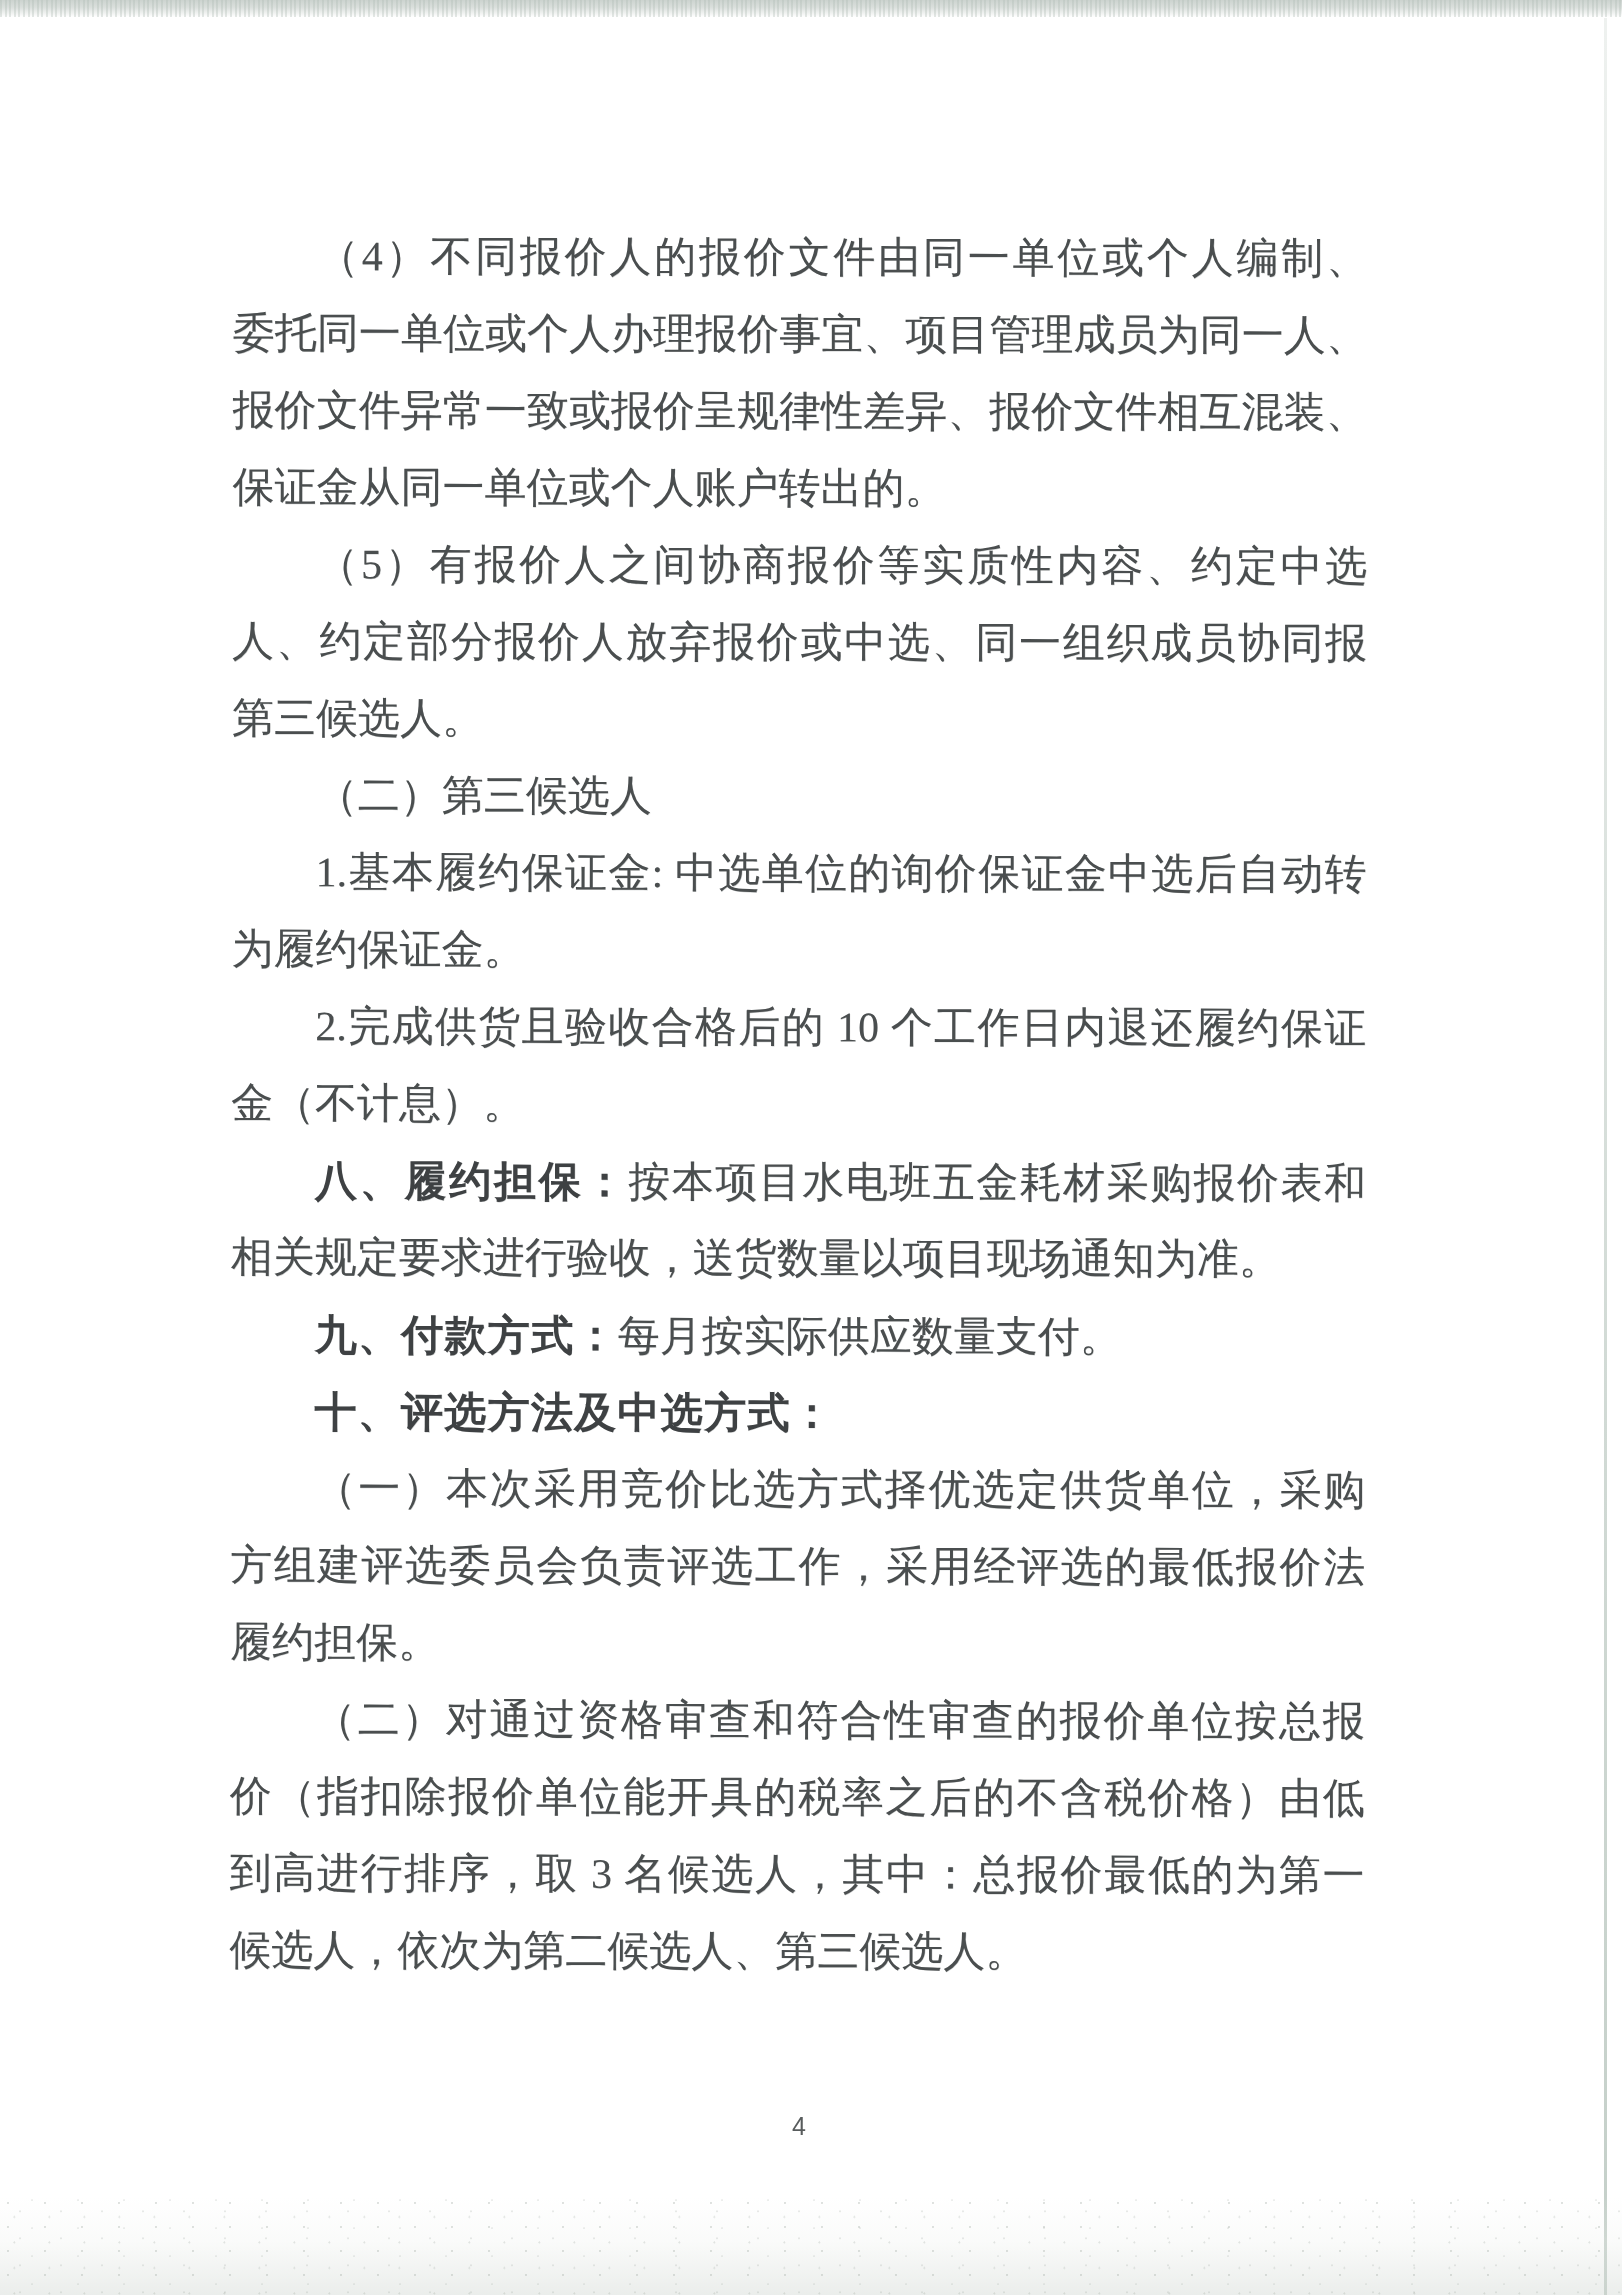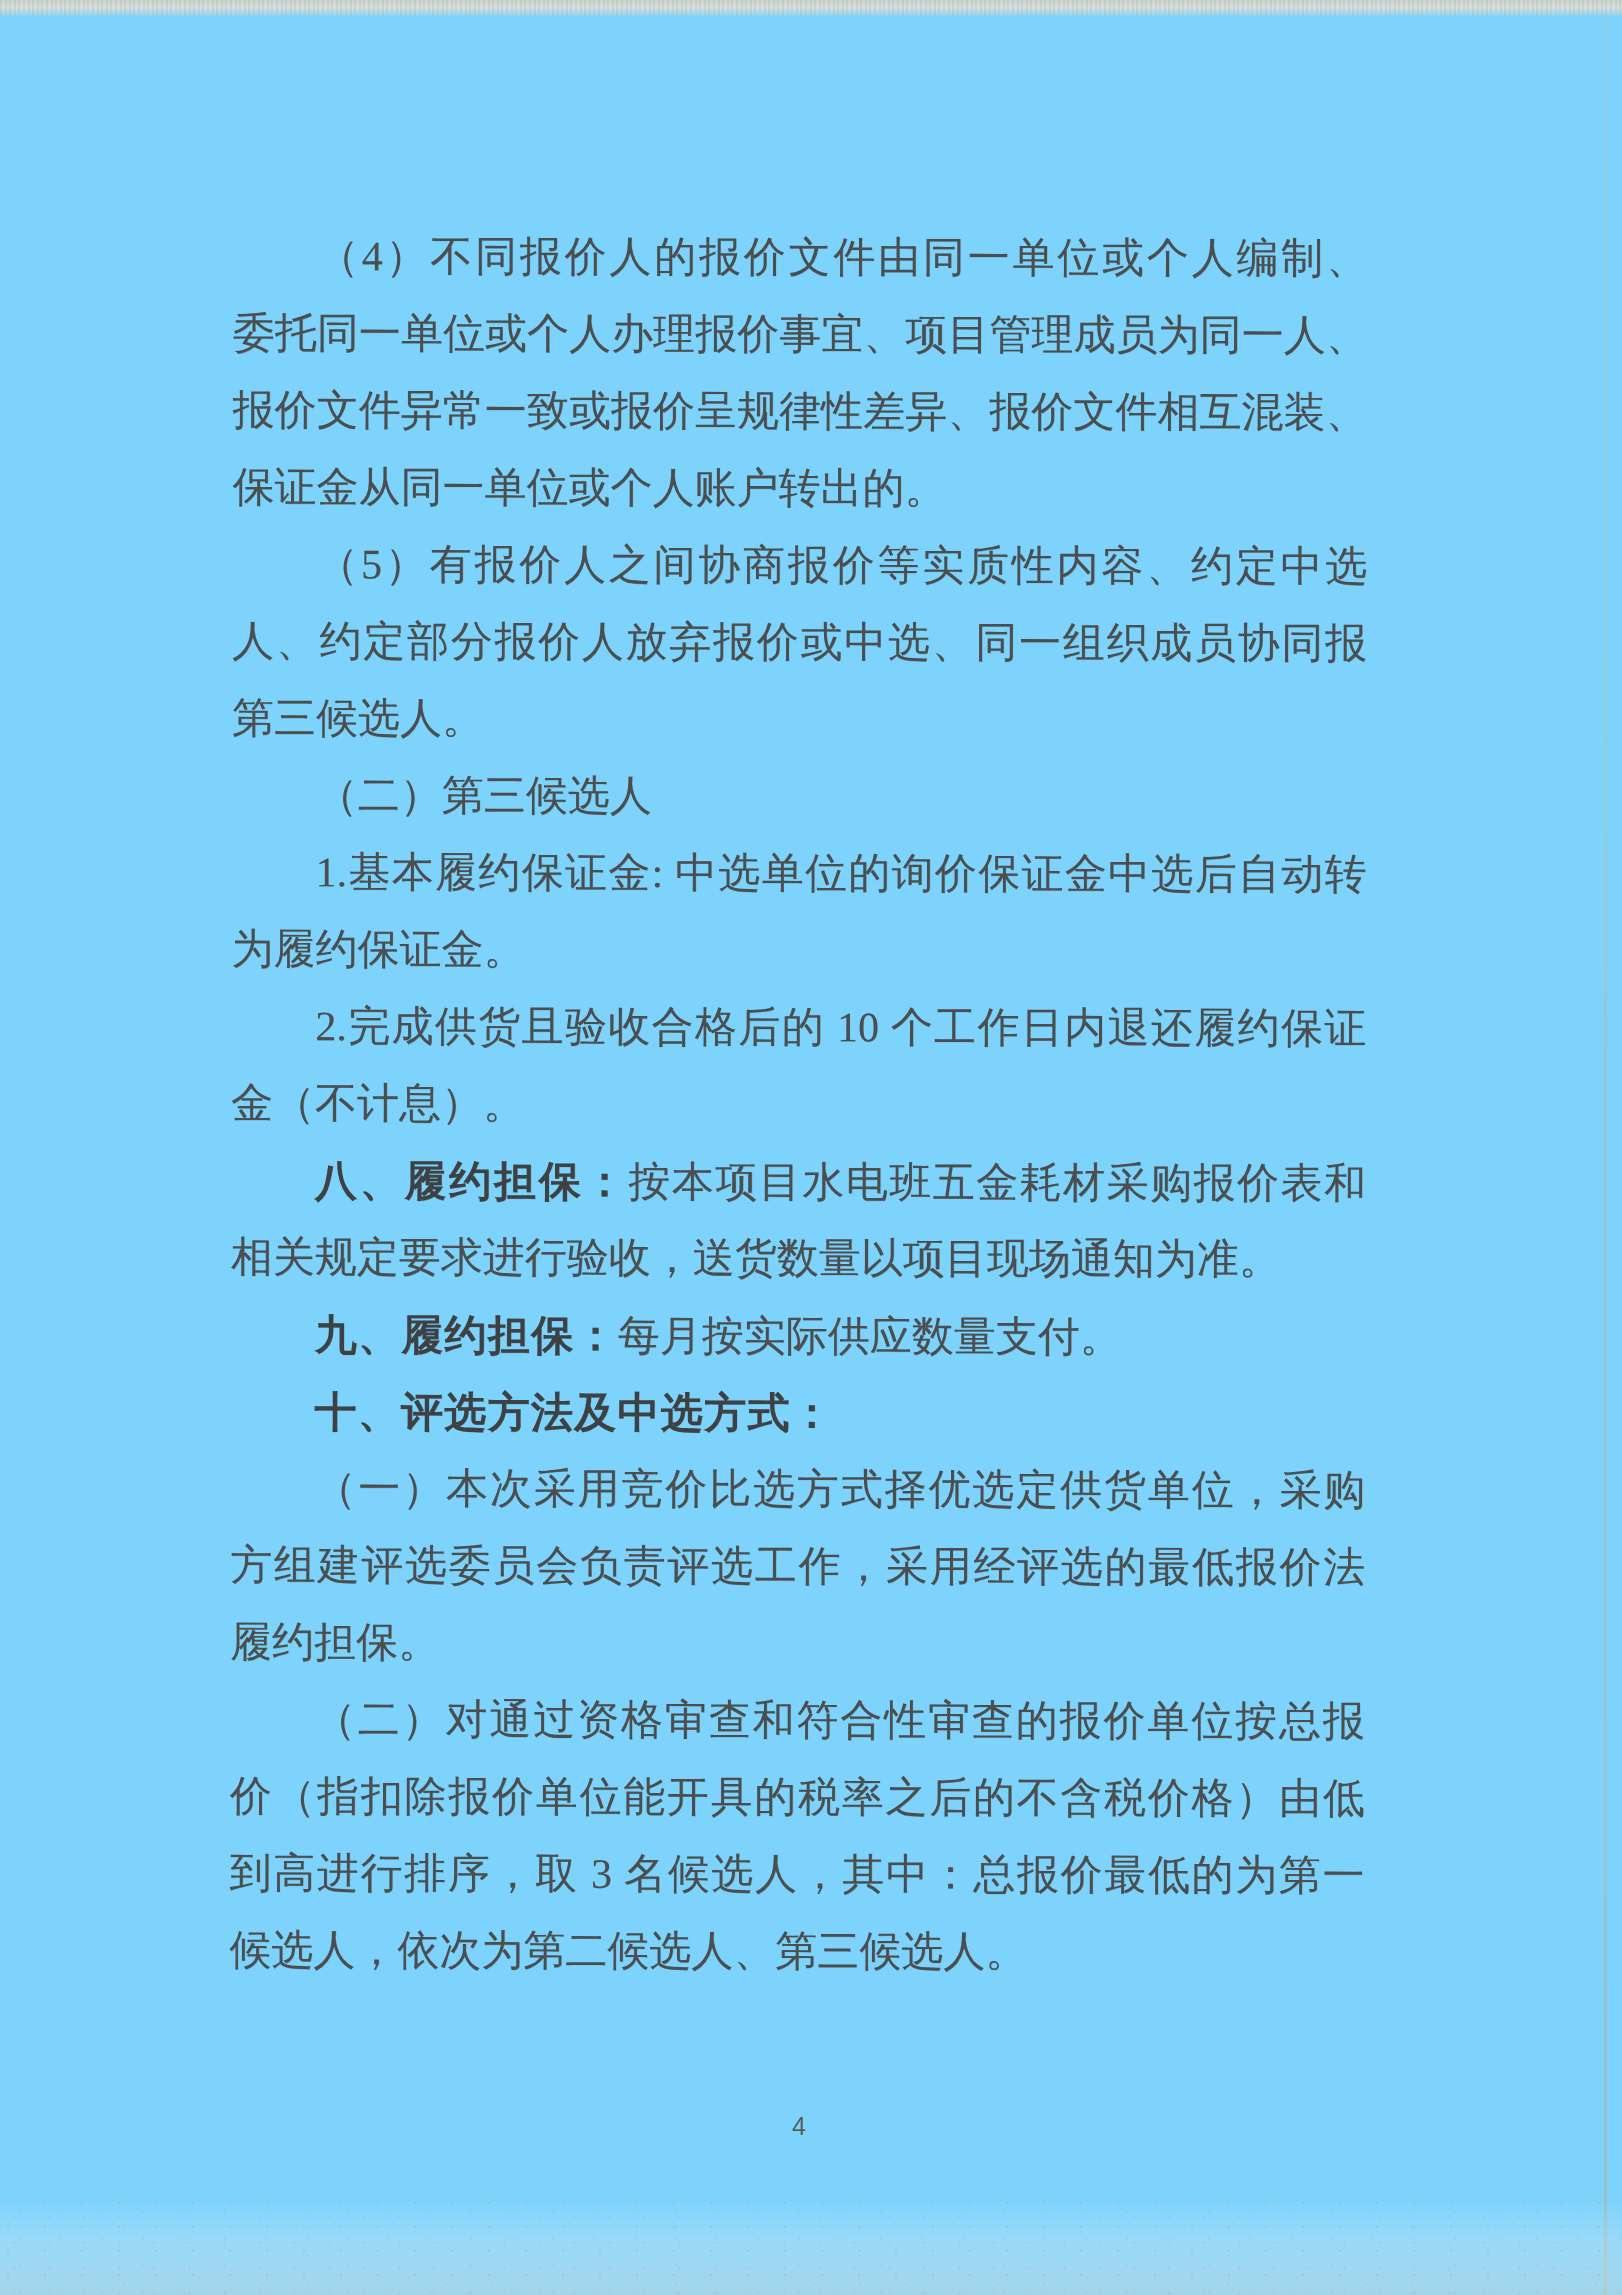--- a/index.html
+++ b/index.html
@@ -5,21 +5,21 @@
   html, body {
     margin: 0;
     padding: 0;
     background: #9a9a9a;
   }
   .page {
     position: relative;
     width: 1623px;
     height: 2295px;
     margin: 0 auto;
-    background: #7dd3fc;
+    background: #ffffff;
     overflow: hidden;
     font-family: "Liberation Serif", "DejaVu Serif", serif;
   }
   
   .edge-top {
     position: absolute;
     left: 0; top: 0;
     width: 100%; height: 17px;
     background:
       repeating-linear-gradient(90deg, rgba(176,188,181,0.35) 0 2px, rgba(255,255,255,0) 2px 4.6px),
@@ -112,21 +112,21 @@
       </div>
       <div class="para">
         <div class="line ind just"><span class="run">2.完成供货且验收合格后的 10 个工作日内退还履约保证</span></div>
         <div class="line"><span class="run">金（不计息）。</span></div>
       </div>
       <div class="para">
         <div class="line ind just"><span class="run-bold">八、履约担保：</span><span class="run">按本项目水电班五金耗材采购报价表和</span></div>
         <div class="line"><span class="run">相关规定要求进行验收，送货数量以项目现场通知为准。</span></div>
       </div>
       <div class="para">
-        <div class="line ind"><span class="run-bold">九、履约担保：</span><span class="run">每月按实际供应数量支付。</span></div>
+        <div class="line ind"><span class="run-bold">九、付款方式：</span><span class="run">每月按实际供应数量支付。</span></div>
       </div>
       <div class="para">
         <div class="line ind"><span class="run-bold">十、评选方法及中选方式：</span></div>
       </div>
       <div class="para">
         <div class="line ind just"><span class="run">（一）本次采用竞价比选方式择优选定供货单位，采购</span></div>
         <div class="line just"><span class="run">方组建评选委员会负责评选工作，采用经评选的最低报价法</span></div>
         <div class="line"><span class="run">履约担保。</span></div>
       </div>
       <div class="para">

